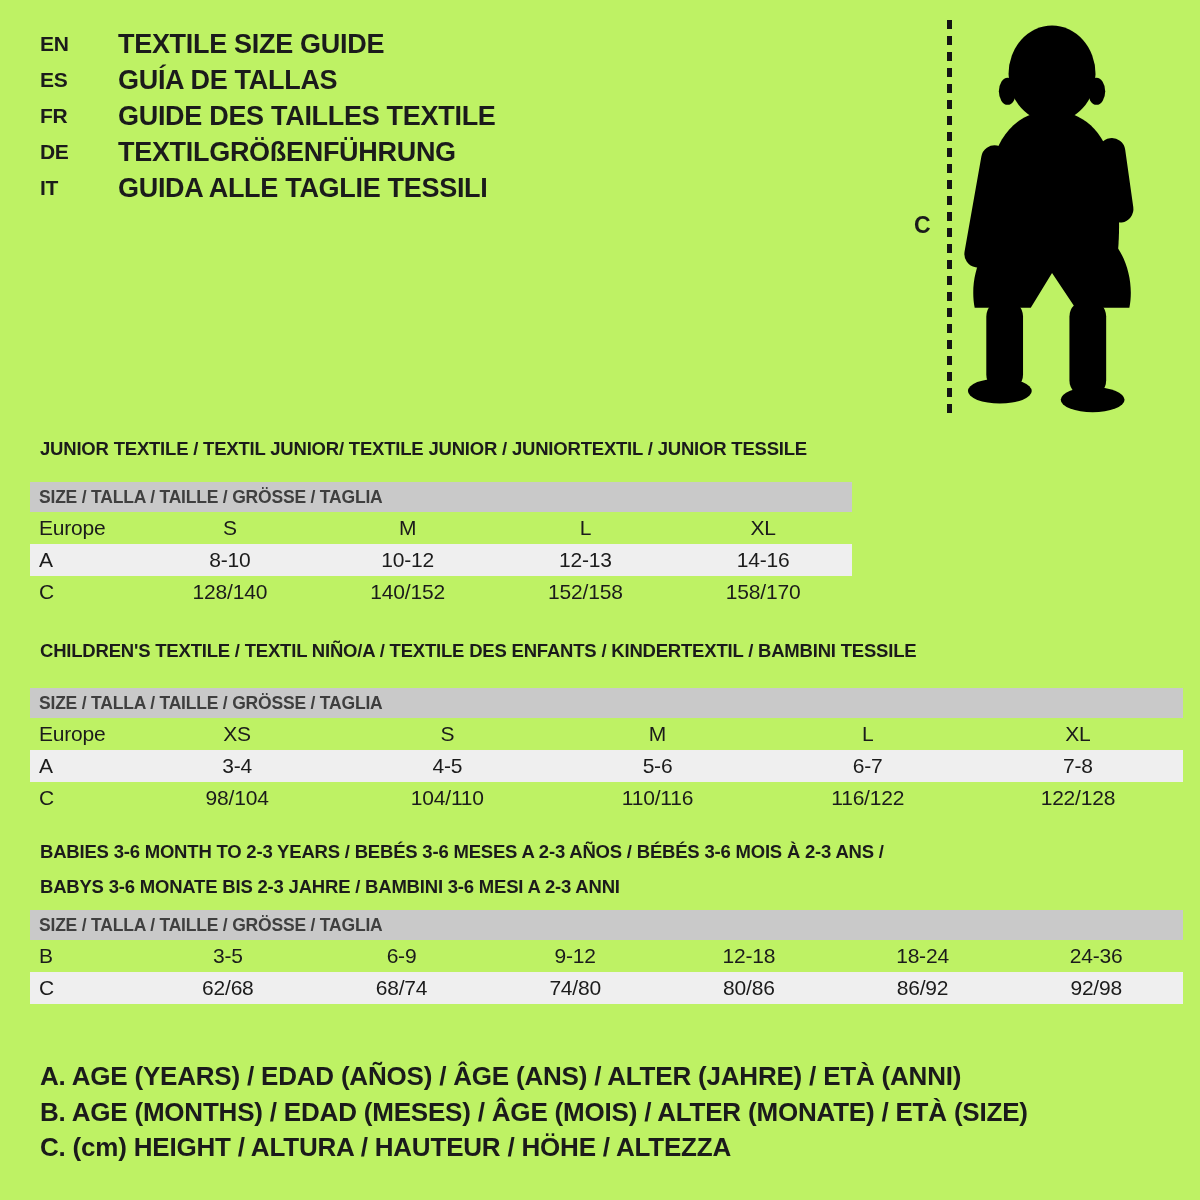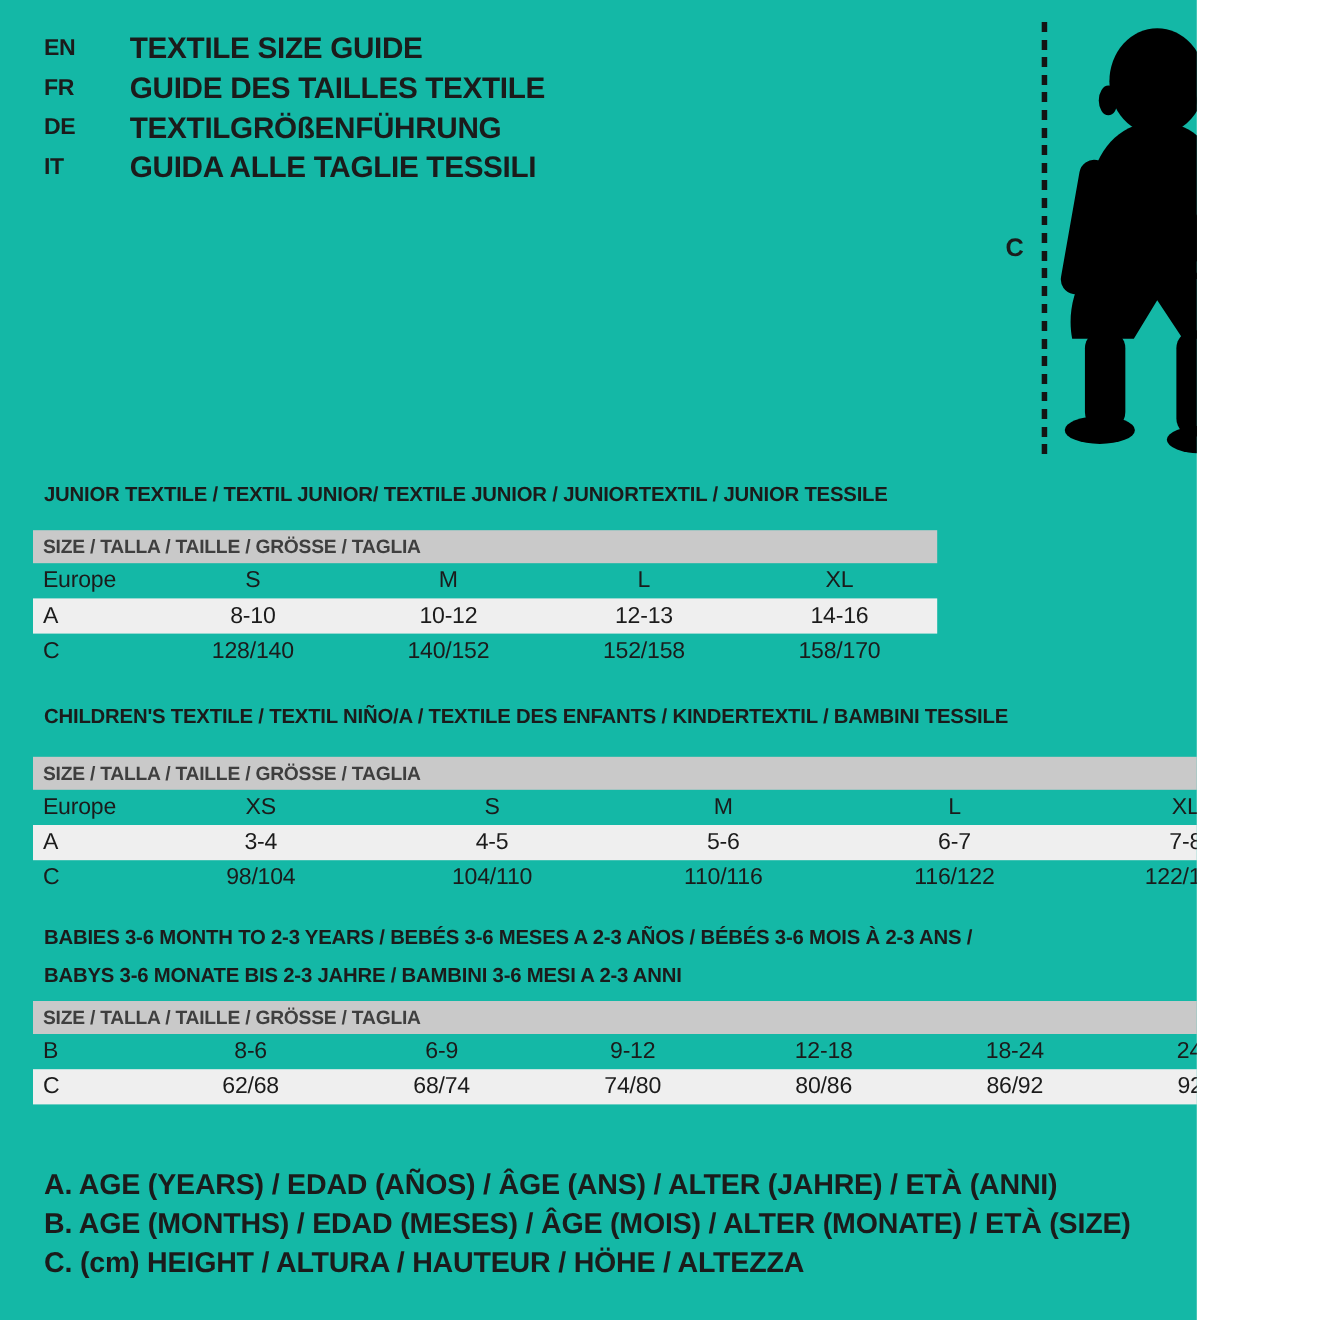--- a/index.html
+++ b/index.html
@@ -1,17 +1,17 @@
 <!DOCTYPE html>
 <html><head>
 <meta charset="utf-8">
 <style>
   html,body{margin:0;padding:0;background:#fff;}
   .page{
-    position:relative;width:1088px;height:1200px;background:#14b8a6;
+    position:relative;width:1200px;height:1200px;background:#bef264;
     font-family:"Liberation Sans",sans-serif;color:#1b1b1b;overflow:hidden;
   }
 
   
   .langs{position:absolute;left:40px;top:26px;}
   .lang-row{display:flex;height:36px;align-items:center;}
   .lang-code{width:78px;font-weight:bold;font-size:21px;letter-spacing:-0.3px;}
   .lang-title{font-weight:bold;font-size:27px;letter-spacing:-0.3px;}
 
   
@@ -52,20 +52,24 @@
 </style>
 </head>
 <body>
 
 <div class="page">
 
   <div class="langs">
     <div class="lang-row">
       <span class="lang-code">EN</span>
       <span class="lang-title">TEXTILE SIZE GUIDE</span>
+    </div>
+    <div class="lang-row">
+      <span class="lang-code">ES</span>
+      <span class="lang-title">GUÍA DE TALLAS</span>
     </div>
     <div class="lang-row">
       <span class="lang-code">FR</span>
       <span class="lang-title">GUIDE DES TAILLES TEXTILE</span>
     </div>
     <div class="lang-row">
       <span class="lang-code">DE</span>
       <span class="lang-title">TEXTILGRÖßENFÜHRUNG</span>
     </div>
     <div class="lang-row">
@@ -159,21 +163,21 @@
     <div class="sec-heading two-line mt-babies">
       <div>BABIES 3-6 MONTH TO 2-3 YEARS / BEBÉS 3-6 MESES A 2-3 AÑOS / BÉBÉS 3-6 MOIS À 2-3 ANS /</div>
       <div>BABYS 3-6 MONATE BIS 2-3 JAHRE / BAMBINI 3-6 MESI A 2-3 ANNI</div>
     </div>
     <div class="table babies-t">
       <div class="size-bar">
         <span>SIZE / TALLA / TAILLE / GRÖSSE / TAGLIA</span>
       </div>
       <div class="trow">
         <span class="rlabel">B</span>
-        <span class="cell">8-6</span>
+        <span class="cell">3-5</span>
         <span class="cell">6-9</span>
         <span class="cell">9-12</span>
         <span class="cell">12-18</span>
         <span class="cell">18-24</span>
         <span class="cell">24-36</span>
       </div>
       <div class="trow shaded">
         <span class="rlabel">C</span>
         <span class="cell">62/68</span>
         <span class="cell">68/74</span>

